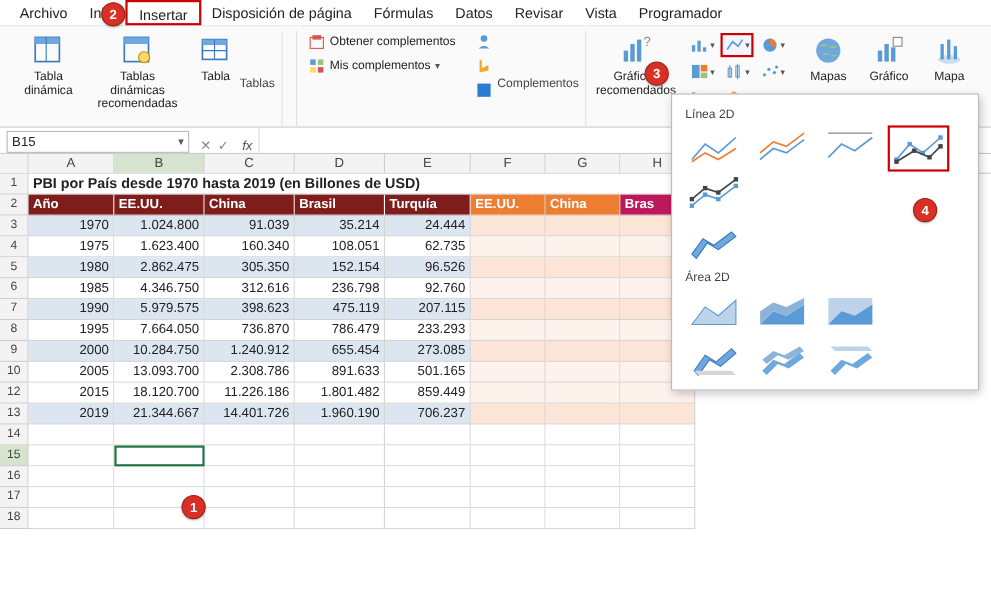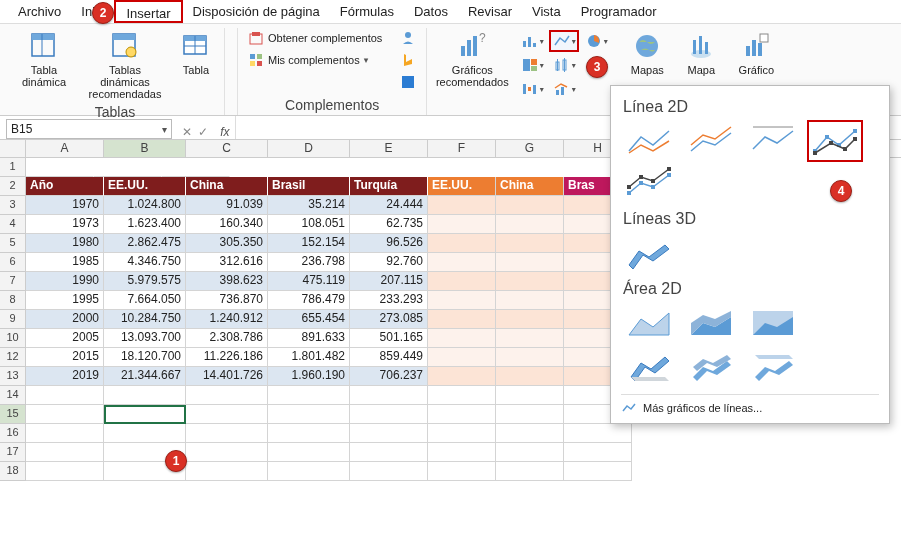--- a/index.html
+++ b/index.html
@@ -5,24 +5,24 @@
   * { box-sizing: border-box; margin: 0; padding: 0; }
   body { font-family: "Segoe UI", Arial, sans-serif; font-size: 12px; background: #fff; color: #222; width: 901px; }
   
   
   .menubar { display: flex; height: 24px; align-items: stretch; border-bottom: 1px solid #ddd; padding-left: 8px; }
   .menubar .item { padding: 4px 10px; font-size: 13px; cursor: default; }
   .menubar .item.active-tab { border: 2px solid #c00; }
   
   
   .ribbon { display: flex; height: 92px; border-bottom: 1px solid #ccc; background: #fafafa; padding: 4px 6px 0 6px; }
-  .ribbon-group { display: flex; flex-direction: column; padding: 0 6px; border-right: 1px solid #e1e1e1; }
+  .ribbon-group { display: flex; padding: 0 6px; border-right: 1px solid #e1e1e1; }
   .ribbon-group:last-child { border-right: none; }
   .ribbon-group-row { display: flex; gap: 6px; flex: 1; align-items: flex-start; }
-  .ribbon-group-label { text-align: center; font-size: 14px; color: #444; padding: 2px 0; }
+  .ribbon-group-label { text-align: center; font-size: 11px; color: #444; padding: 2px 0; margin-top: 40px; }
   .rbtn-big { display: flex; flex-direction: column; align-items: center; width: 64px; padding: 2px; cursor: default; }
   .rbtn-big .ico { width: 32px; height: 32px; display: flex; align-items: center; justify-content: center; }
   .rbtn-big .lbl { text-align: center; font-size: 11px; line-height: 1.1; margin-top: 2px; }
   .rbtn-small-col { display: flex; flex-direction: column; gap: 2px; }
   .rbtn-small { display: flex; align-items: center; gap: 4px; padding: 2px 4px; cursor: default; font-size: 11px; }
   .rbtn-small .ico { width: 16px; height: 16px; display: flex; align-items: center; justify-content: center; }
   
   .chart-btns-grid { display: flex; flex-wrap: wrap; width: 100px; gap: 2px; padding-top: 2px; }
   .chart-btn { width: 30px; height: 22px; display: flex; align-items: center; justify-content: center; cursor: default; }
   .chart-btn.highlighted { border: 2px solid #c00; background: #f2f6fc; }
@@ -58,21 +58,21 @@
   .peach-odd { background: #fdf2ec; }
   .grow.empty .cell { background: #fff; }
   
   .active-cell { border: 2px solid #217346 !important; padding: 0 3px; position: relative; }
   
   
   .callout { position: absolute; width: 22px; height: 22px; border-radius: 50%; background: #d93025; color: #fff; font-weight: bold; font-size: 12px; display: flex; align-items: center; justify-content: center; border: 1px solid #9c1f16; box-shadow: 0 1px 2px rgba(0,0,0,.3); }
   
   
   .dropdown { position: absolute; left: 610px; top: 85px; width: 280px; background: #fff; border: 1px solid #bbb; box-shadow: 2px 3px 8px rgba(0,0,0,.25); padding: 6px 10px 8px 10px; }
-  .dd-section-label { font-size: 16px; color: #444; margin: 6px 0 4px 2px; }
+  .dd-section-label { font-size: 11px; color: #444; margin: 6px 0 4px 2px; }
   .dd-row { display: flex; gap: 6px; flex-wrap: wrap; }
   .dd-thumb { width: 56px; height: 42px; display: flex; align-items: center; justify-content: center; cursor: default; }
   .dd-thumb.hl { border: 2px solid #c00; }
   .dd-footer { border-top: 1px solid #ddd; margin-top: 8px; padding-top: 6px; display: flex; align-items: center; gap: 6px; font-size: 11px; cursor: default; }
   
   svg { display: block; }
 </style>
 </head>
 <body>
 
@@ -268,41 +268,41 @@
       <div class="rbtn-big" style="width:48px">
         <div class="ico">
             <svg width="28" height="28">
               <circle cx="14" cy="14" r="11" fill="#6fa8dc"></circle>
               <path d="M6 10 Q10 6 14 10 Q18 14 22 10" fill="#9cc283"></path>
               <path d="M8 18 Q12 15 16 18 Q20 21 22 18" fill="#9cc283"></path>
             </svg>
           </div>
         <div class="lbl">Mapas</div>
       </div>
+      <div class="rbtn-big" style="width:50px">
+        <div class="ico">
+            <svg width="28" height="28">
+              <rect x="4" y="14" width="4" height="10" fill="#5b9bd5"></rect>
+              <rect x="10" y="8" width="4" height="16" fill="#5b9bd5"></rect>
+              <rect x="16" y="11" width="4" height="13" fill="#5b9bd5"></rect>
+              <rect x="18" y="2" width="8" height="8" fill="#fff" stroke="#888"></rect>
+            </svg>
+          </div>
+        <div class="lbl">Gráfico</div>
+      </div>
       <div class="rbtn-big" style="width:48px">
         <div class="ico">
             <svg width="28" height="28">
               <ellipse cx="14" cy="22" rx="10" ry="4" fill="#c8dff0"></ellipse>
               <rect x="6" y="8" width="3" height="14" fill="#5b9bd5"></rect>
               <rect x="12" y="4" width="3" height="18" fill="#5b9bd5"></rect>
               <rect x="18" y="10" width="3" height="12" fill="#5b9bd5"></rect>
             </svg>
           </div>
         <div class="lbl">Mapa</div>
-      </div>
-      <div class="rbtn-big" style="width:50px">
-        <div class="ico">
-            <svg width="28" height="28">
-              <rect x="4" y="14" width="4" height="10" fill="#5b9bd5"></rect>
-              <rect x="10" y="8" width="4" height="16" fill="#5b9bd5"></rect>
-              <rect x="16" y="11" width="4" height="13" fill="#5b9bd5"></rect>
-              <rect x="18" y="2" width="8" height="8" fill="#fff" stroke="#888"></rect>
-            </svg>
-          </div>
-        <div class="lbl">Gráfico</div>
       </div>
     </div>
   </div>
 </div>
 
 <div class="fxbar">
   <div class="namebox">
     <span>B15</span>
     <span class="chev">▾</span>
   </div>
@@ -323,20 +323,21 @@
   <div class="colhdr w-E">E</div>
   <div class="colhdr w-F">F</div>
   <div class="colhdr w-G">G</div>
   <div class="colhdr w-H">H</div>
 </div>
 
 <div class="grid">
 
   <div class="grow title-row">
     <div class="rowhdr">1</div>
+    <div class="cell w-A" style="width:458px;overflow:visible">PBI por País desde 1970 hasta 2019 (en Billones de USD)</div>
     <div class="cell w-F"></div>
     <div class="cell w-G"></div>
     <div class="cell w-H"></div>
   </div>
 
   <div class="grow">
     <div class="rowhdr">2</div>
     <div class="cell hdr-blue w-A">Año</div>
     <div class="cell hdr-blue w-B">EE.UU.</div>
     <div class="cell hdr-blue w-C">China</div>
@@ -353,21 +354,21 @@
       <div class="cell num w-B band-even">1.024.800</div>
       <div class="cell num w-C band-even">91.039</div>
       <div class="cell num w-D band-even">35.214</div>
       <div class="cell num w-E band-even">24.444</div>
       <div class="cell w-F peach-even"></div>
       <div class="cell w-G peach-even"></div>
       <div class="cell w-H peach-even"></div>
     </div>
     <div class="grow">
       <div class="rowhdr">4</div>
-      <div class="cell num w-A band-odd">1973</div>
+      <div class="cell num w-A band-odd">1975</div>
       <div class="cell num w-B band-odd">1.623.400</div>
       <div class="cell num w-C band-odd">160.340</div>
       <div class="cell num w-D band-odd">108.051</div>
       <div class="cell num w-E band-odd">62.735</div>
       <div class="cell w-F peach-odd"></div>
       <div class="cell w-G peach-odd"></div>
       <div class="cell w-H peach-odd"></div>
     </div>
     <div class="grow">
       <div class="rowhdr">5</div>
@@ -562,21 +563,20 @@
           <rect x="26" y="20" width="4" height="4" fill="#5b9bd5"></rect>
           <rect x="42" y="8" width="4" height="4" fill="#5b9bd5"></rect>
           <polyline points="4,22 16,12 28,16 44,4" stroke="#444" fill="none" stroke-width="1.5"></polyline>
           <rect x="2" y="20" width="4" height="4" fill="#444"></rect>
           <rect x="14" y="10" width="4" height="4" fill="#444"></rect>
           <rect x="26" y="14" width="4" height="4" fill="#444"></rect>
           <rect x="42" y="2" width="4" height="4" fill="#444"></rect>
         </svg>
       </div>
   </div>
-  <div class="dd-section-label">Líneas 3D</div>
   <div class="dd-row">
     <div class="dd-thumb">
         <svg width="48" height="36">
           <polygon points="4,30 14,16 24,22 40,10 44,14 28,26 18,20 8,34" fill="#6fa8dc" stroke="#3a7bbf"></polygon>
         </svg>
       </div>
   </div>
   <div class="dd-section-label">Área 2D</div>
   <div class="dd-row">
     <div class="dd-thumb">
@@ -609,25 +609,19 @@
           <polygon points="6,30 16,20 26,24 40,14 44,18 30,28 20,24 10,34" fill="#6fa8dc"></polygon>
           <polygon points="6,20 16,12 26,16 40,8 44,12 30,20 20,16 10,24" fill="#8db3d9"></polygon>
         </svg>
       </div>
     <div class="dd-thumb">
         <svg width="48" height="36">
           <polygon points="6,8 40,8 44,12 10,12" fill="#bcd3ea"></polygon>
           <polygon points="6,30 16,20 26,24 40,14 44,18 30,28 20,24 10,34" fill="#6fa8dc"></polygon>
         </svg>
       </div>
-  </div>
-  <div class="dd-footer">
-    <svg width="16" height="14">
-        <polyline points="2,10 6,5 10,8 14,3" fill="none" stroke="#5b9bd5" stroke-width="1.5"></polyline>
-      </svg>
-    <span>Más gráficos de líneas...</span>
   </div>
 </div>
 
 <div class="callout" style="left:165px;top:450px">1</div>
 <div class="callout" style="left:92px;top:2px">2</div>
 <div class="callout" style="left:586px;top:56px">3</div>
 <div class="callout" style="left:830px;top:180px">4</div>
 
 </body></html>

